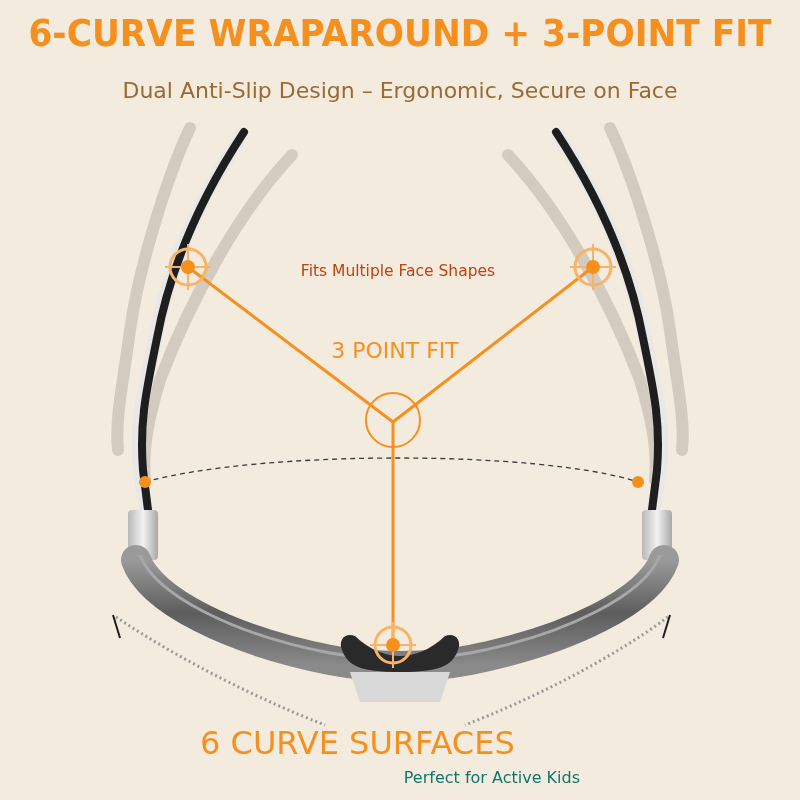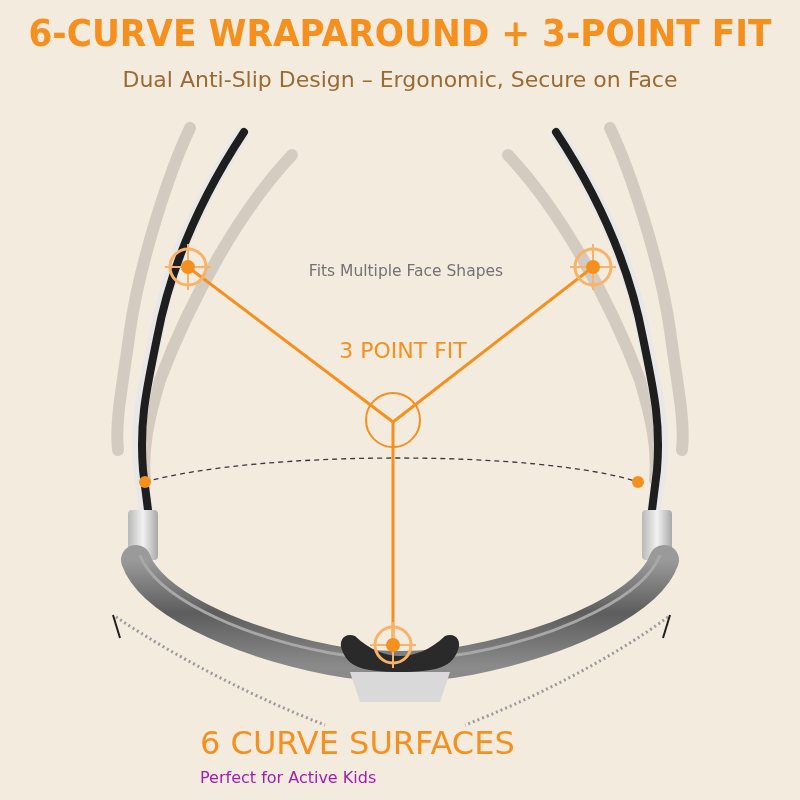--- a/index.html
+++ b/index.html
@@ -1,22 +1,22 @@
 <!DOCTYPE html>
 <html><head>
 <meta charset="utf-8">
 <style>
   html, body { margin:0; padding:0; }
   body { width:800px; height:800px; background:#f4ebdf; overflow:hidden; position:relative; font-family:"DejaVu Sans", sans-serif; }
   .title { position:absolute; left:0; top:12px; width:800px; text-align:center; color:#f5901e; font-size:37px; font-weight:bold; letter-spacing:0px; font-family:"DejaVu Sans", sans-serif; transform:scaleX(0.93); }
-  .subtitle { position:absolute; left:0; top:67px; width:800px; text-align:center; color:#9a6a33; font-size:22px; }
-  .fits { position:absolute; left:276px; top:258px; width:260px; text-align:center; color:#737373; font-size:15.5px; line-height:27px; }
-  .point-fit { position:absolute; left:308px; top:338px; width:190px; text-align:center; color:#f5901e; font-size:22px; }
+  .subtitle { position:absolute; left:0; top:78px; width:800px; text-align:center; color:#9a6a33; font-size:22px; }
+  .fits { position:absolute; left:268px; top:258px; width:260px; text-align:center; color:#c2410c; font-size:15.5px; line-height:27px; }
+  .point-fit { position:absolute; left:300px; top:338px; width:190px; text-align:center; color:#f5901e; font-size:22px; }
   .curve-title { position:absolute; left:200px; top:724px; width:380px; color:#f5901e; font-size:32px; }
-  .curve-sub { position:absolute; left:200px; top:768px; width:380px; text-align:left; color:#a21caf; font-size:16px; }
+  .curve-sub { position:absolute; left:200px; top:768px; width:380px; text-align:right; color:#0f766e; font-size:16px; }
   svg.art { position:absolute; left:0; top:0; }
 </style>
 </head>
 <body>
 
 <svg class="art" width="800" height="800" viewBox="0 0 800 800">
   <defs>
     <linearGradient id="frameGrad" x1="0" y1="0" x2="0" y2="1">
       <stop offset="0" stop-color="#9a9a9a"></stop>
       <stop offset="0.5" stop-color="#5d5d5d"></stop>

